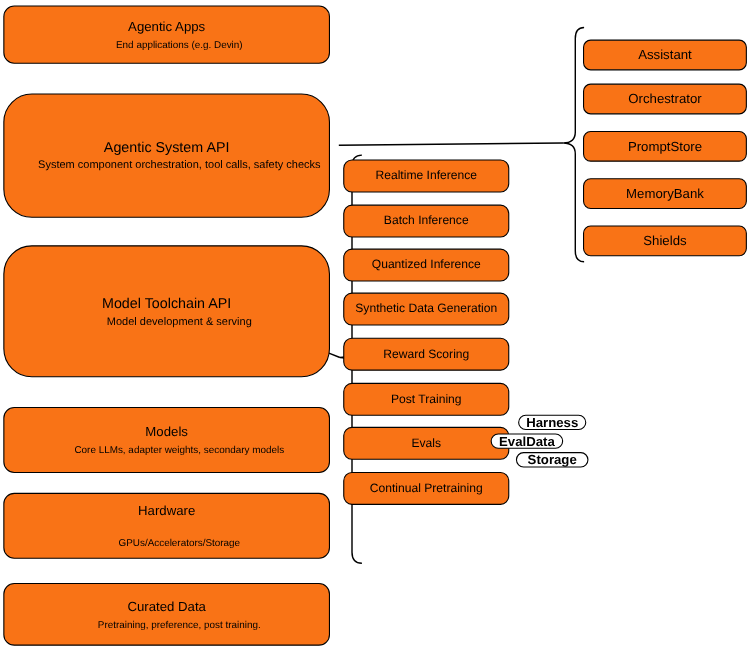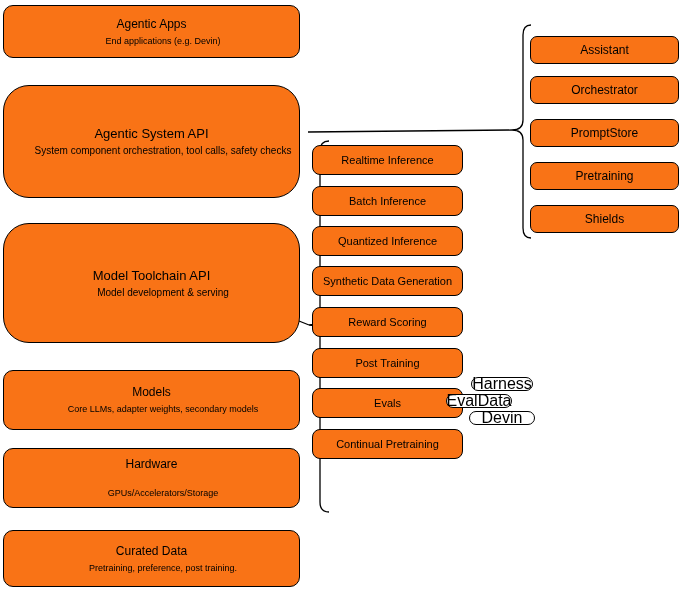--- a/index.html
+++ b/index.html
@@ -44,25 +44,26 @@
     left: 530px; width: 149px; height: 28px;
     border-radius: 7px; font-size: 12px;
   }
   .pill {
     position: absolute;
     box-sizing: border-box;
     background: #ffffff;
     border: 1px solid #000000;
     border-radius: 8px;
     height: 14px;
-    font-size: 16px;
+    font-size: 12px;
     line-height: 12px;
     display: flex;
     align-items: center;
     justify-content: center;
+    font-weight: bold;
   }
 </style>
 </head>
 <body>
 
 <div class="canvas">
 
   <svg class="overlay" viewBox="0 0 682 591" xmlns="http://www.w3.org/2000/svg">
     <path d="M 308 132 L 512 130" stroke="#000000" stroke-width="1.3" fill="none"></path>
     <path d="M 531 25 Q 523 25 523 35 L 523 120 Q 523 130 512 130 Q 523 130 523 140 L 523 228 Q 523 238 531 238" stroke="#000000" stroke-width="1.3" fill="none"></path>
@@ -125,32 +126,32 @@
     <span>Continual Pretraining</span>
   </div>
 
   <div class="pill" style="left:471px;top:377px;width:62px;">
     <span>Harness</span>
   </div>
   <div class="pill" style="left:446px;top:394px;width:66px;">
     <span>EvalData</span>
   </div>
   <div class="pill" style="left:469px;top:411px;width:66px;">
-    <span>Devin</span>
+    <span>Storage</span>
   </div>
 
   <div class="box rbox" style="top:36px;">
     <span>Assistant</span>
   </div>
   <div class="box rbox" style="top:76px;">
     <span>Orchestrator</span>
   </div>
   <div class="box rbox" style="top:119px;">
     <span>PromptStore</span>
   </div>
   <div class="box rbox" style="top:162px;">
-    <span>Pretraining</span>
+    <span>MemoryBank</span>
   </div>
   <div class="box rbox" style="top:205px;">
     <span>Shields</span>
   </div>
 
 </div>
 
 </body></html>

